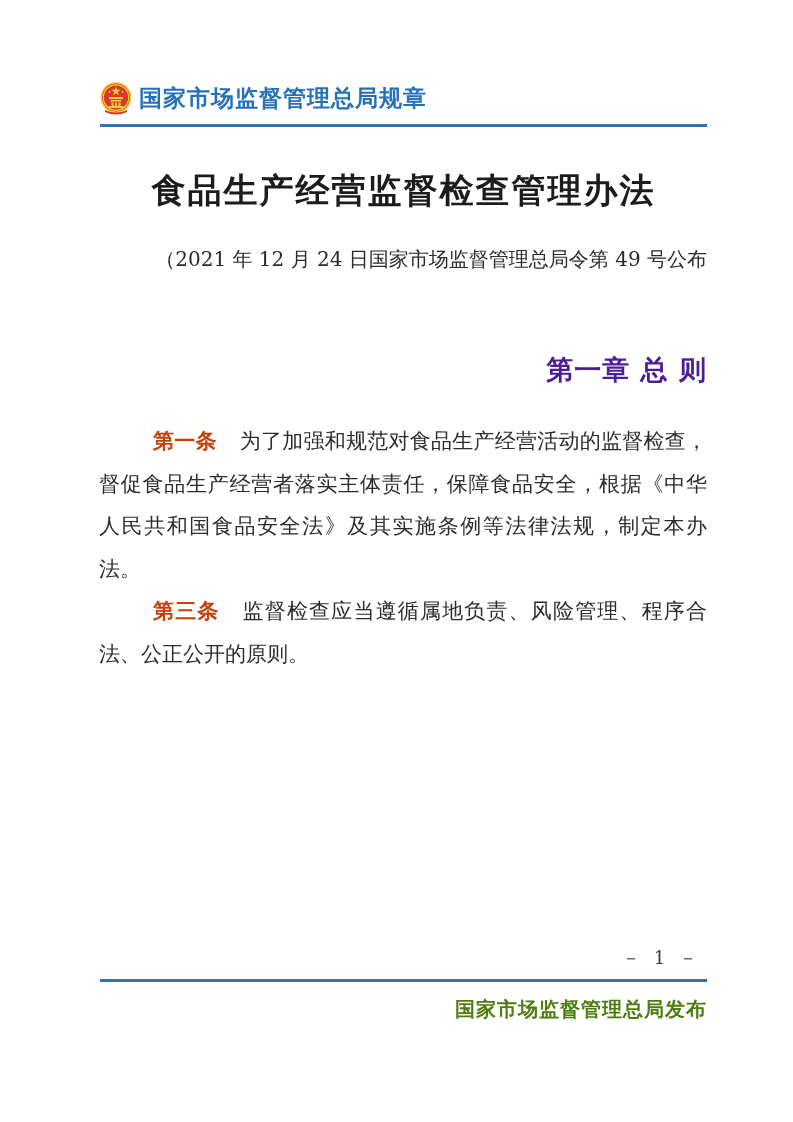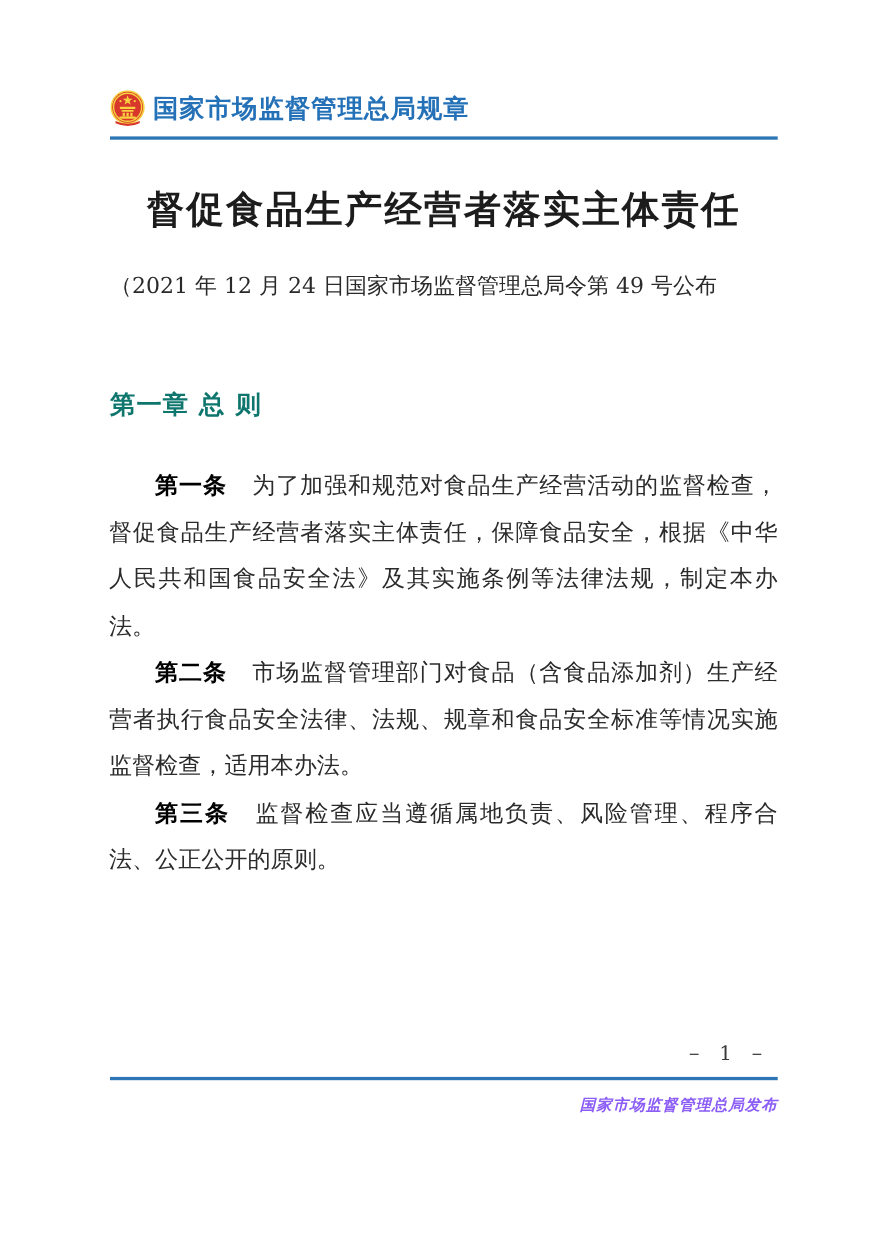--- a/index.html
+++ b/index.html
@@ -54,59 +54,60 @@
     font-weight: bold;
     font-size: 34px;
     color: #1c1c1c;
     letter-spacing: 2px;
   }
   .doc-subtitle {
     position: absolute;
     left: 100px;
     right: 86px;
     top: 236px;
-    text-align: left;
+    text-align: right;
     font-family: "DejaVu Serif", "Liberation Serif", serif;
     font-size: 20px;
     color: #2a2a2a;
     line-height: 46px;
   }
 
   
   .chapter-heading {
     position: absolute;
     left: 100px;
     right: 86px;
     top: 352px;
-    text-align: left;
+    text-align: right;
     font-family: "DejaVu Sans", "Liberation Sans", sans-serif;
     font-weight: bold;
-    font-size: 23px;
-    color: #0f766e;
+    font-size: 27px;
+    color: #4c1d95;
     letter-spacing: 1px;
   }
 
   
   .doc-body {
     position: absolute;
     left: 99px;
     right: 86px;
     top: 420px;
     font-family: "DejaVu Serif", "Liberation Serif", serif;
     font-size: 21px;
     line-height: 42.5px;
     color: #2b2b2b;
     text-align: justify;
   }
   .article { text-indent: 2em; }
   .article-number {
     font-family: "DejaVu Sans", "Liberation Sans", sans-serif;
     font-weight: bold;
-    color: #000000;
+    color: #c2410c;
     margin-right: 1.1em;
+    margin-left: 12px;
   }
 
   
   .doc-footer {
     position: absolute;
     left: 100px;
     right: 86px;
     top: 946px;
   }
   .page-number {
@@ -119,26 +120,25 @@
     padding-bottom: 9px;
   }
   .footer-rule {
     border: none;
     border-top: 3px solid #2E75B6;
     height: 0;
   }
   .publisher-label {
     margin-top: 14px;
     text-align: right;
-    font-size: 14px;
+    font-size: 20px;
     font-weight: bold;
-    color: #8b5cf6;
+    color: #4d7c0f;
     letter-spacing: 1px;
     font-family: "DejaVu Sans", "Liberation Sans", sans-serif;
-    font-style: italic;
   }
 </style>
 </head>
 <body>
 
 <div class="page">
 
   <div class="doc-header">
     <div class="doc-header-row">
       <svg class="emblem" viewBox="0 0 64 66" xmlns="http://www.w3.org/2000/svg">
@@ -154,31 +154,30 @@
         <rect x="30" y="41" width="4" height="7" fill="#F8D141"></rect>
         <rect x="37" y="41" width="4" height="7" fill="#F8D141"></rect>
         <rect x="17" y="48" width="30" height="4" rx="1" fill="#F8D141"></rect>
         <path d="M10 56 Q32 66 54 56 L54 60 Q32 70 10 60 Z" fill="#D8372B"></path>
       </svg>
       <span class="agency-label">国家市场监督管理总局规章</span>
     </div>
     <hr class="header-rule">
   </div>
 
-  <h1 class="doc-title">督促食品生产经营者落实主体责任</h1>
+  <h1 class="doc-title">食品生产经营监督检查管理办法</h1>
 
   <div class="doc-subtitle">
     <div>（2021 年 12 月 24 日国家市场监督管理总局令第 49 号公布</div>
   </div>
 
   <h2 class="chapter-heading">第一章 总 则</h2>
 
   <div class="doc-body">
     <p class="article"><span class="article-number">第一条</span><span>为了加强和规范对食品生产经营活动的监督检查，督促食品生产经营者落实主体责任，保障食品安全，根据《中华人民共和国食品安全法》及其实施条例等法律法规，制定本办法。</span></p>
-    <p class="article"><span class="article-number">第二条</span><span>市场监督管理部门对食品（含食品添加剂）生产经营者执行食品安全法律、法规、规章和食品安全标准等情况实施监督检查，适用本办法。</span></p>
     <p class="article"><span class="article-number">第三条</span><span>监督检查应当遵循属地负责、风险管理、程序合法、公正公开的原则。</span></p>
   </div>
 
   <div class="doc-footer">
     <div class="page-number">－ 1 －</div>
     <hr class="footer-rule">
     <div class="publisher-label">国家市场监督管理总局发布</div>
   </div>
 
 </div>

